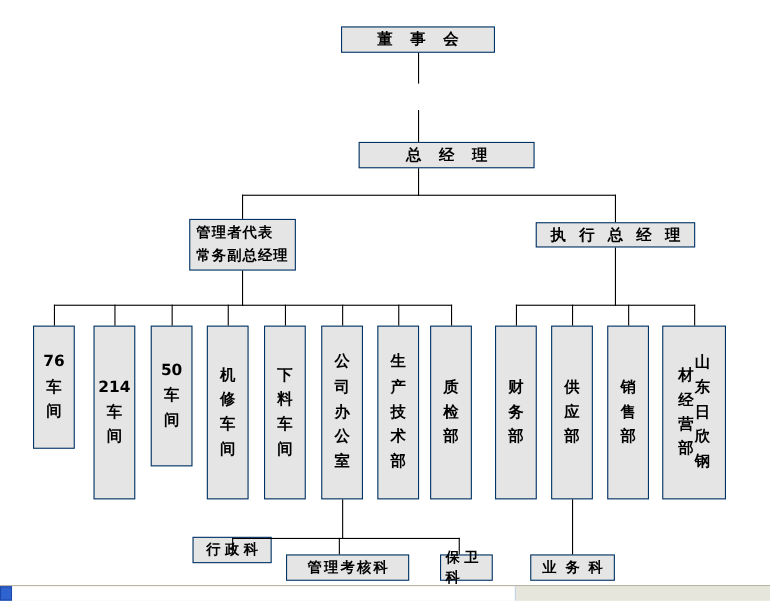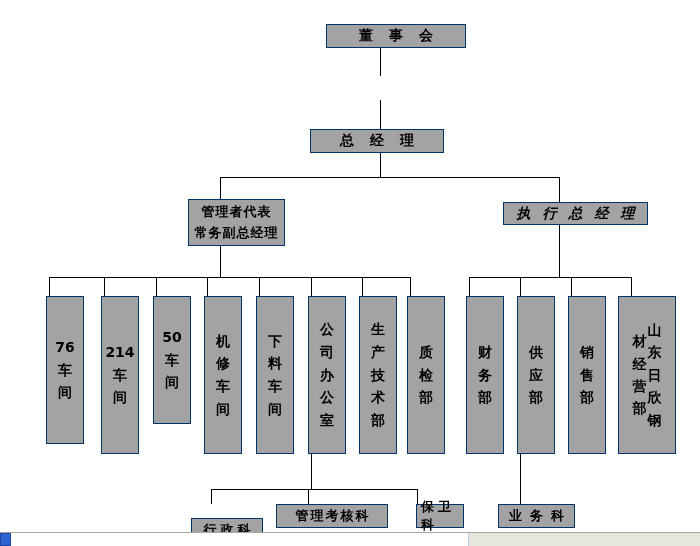--- a/index.html
+++ b/index.html
@@ -8,39 +8,38 @@
     position:relative;
     background:#ffffff;
     font-family:"DejaVu Sans","Liberation Sans",sans-serif;
     overflow:hidden;
     color:#000;
   }
   .stage { position:absolute; inset:0; }
 
   .box {
     position:absolute;
-    background:#a3a3a3;
+    background:#e5e5e5;
     border:1px solid #003366;
     display:flex;
     align-items:center;
     justify-content:center;
     font-weight:bold;
     font-size:14px;
     color:#000;
-    margin-left:16px;
   }
   
   .sp-wide  { letter-spacing:16px; padding-left:16px; }
-  .sp-mid   { letter-spacing:12px; padding-left:12px;font-style:italic; }
+  .sp-mid   { letter-spacing:12px; padding-left:12px; }
   .sp-sm    { letter-spacing:8px;  padding-left:8px;  font-size:13px; }
   .sp-xs    { letter-spacing:4px;  padding-left:4px;  font-size:13px; }
   .sp-xxs   { letter-spacing:2px;  padding-left:2px;  font-size:13px; }
 
   
-  .ml { white-space:pre-line; text-align:center; line-height:1.55; font-size:13px; letter-spacing:1px; }
+  .ml { white-space:pre-line; text-align:left; line-height:1.55; font-size:13px; letter-spacing:1px; }
 
   
   .v { white-space:pre-line; text-align:center; line-height:1.62; font-size:14px; }
 
   
   .twocol { gap:1px; }
   .twocol .vcol { white-space:pre-line; text-align:center; line-height:1.6; font-size:14px; font-weight:bold; }
 
   .line { position:absolute; background:#000000; }
 
@@ -53,27 +52,27 @@
   .scroll-btn { width:11px; background:#2f63d0; border:1px solid #1d47a8; }
   .track-left { width:458px; background:#ffffff; border-right:1px solid #b9cfe4; }
   .track-right { flex:1; background:#e6e6dd; }
 </style>
 </head>
 <body>
 
 <div class="stage">
 
   <div class="box sp-wide" style="left:310px; top:24px;  width:140px; height:24px;">董事会</div>
-  <div class="box sp-wide" style="left:294px; top:129px; width:134px; height:24px;">总经理</div>
+  <div class="box sp-wide" style="left:326px; top:129px; width:160px; height:24px;">总经理</div>
 
   <div class="box ml" style="left:172px; top:199px; width:97px;  height:47px;">管理者代表
 常务副总经理</div>
   <div class="box sp-mid" style="left:487px; top:202px; width:145px; height:23px;">执行总经理</div>
 
-  <div class="box v" style="left:30px;  top:296px; width:38px; height:148px;">76
+  <div class="box v" style="left:30px;  top:296px; width:38px; height:112px;">76
 车
 间</div>
   <div class="box v" style="left:85px;  top:296px; width:38px; height:158px;">214
 车
 间</div>
   <div class="box v" style="left:137px; top:296px; width:38px; height:128px;">50
 车
 间</div>
   <div class="box v" style="left:188px; top:296px; width:38px; height:158px;">机
 修
@@ -111,21 +110,21 @@
 经
 营
 部</span>
     <span class="vcol">山
 东
 日
 欣
 钢</span>
   </div>
 
-  <div class="box sp-xs" style="left:175px; top:518px; width:72px; height:24px;">行政科</div>
+  <div class="box sp-xs" style="left:175px; top:488px; width:72px; height:24px;">行政科</div>
   <div class="box sp-xxs" style="left:260px; top:504px; width:112px; height:24px;">管理考核科</div>
   <div class="box sp-xs" style="left:400px; top:504px; width:48px; height:24px;">保卫科</div>
   <div class="box sp-sm" style="left:482px; top:504px; width:77px; height:24px;">业务科</div>
 
   <div class="line" style="left:380px; top:48px;  width:1px; height:28px;"></div>
   <div class="line" style="left:380px; top:100px; width:1px; height:29px;"></div>
   <div class="line" style="left:380px; top:153px; width:1px; height:25px;"></div>
   <div class="line" style="left:220px; top:177px; width:340px; height:1px;"></div>
   <div class="line" style="left:220px; top:177px; width:1px; height:22px;"></div>
   <div class="line" style="left:559px; top:177px; width:1px; height:25px;"></div>

